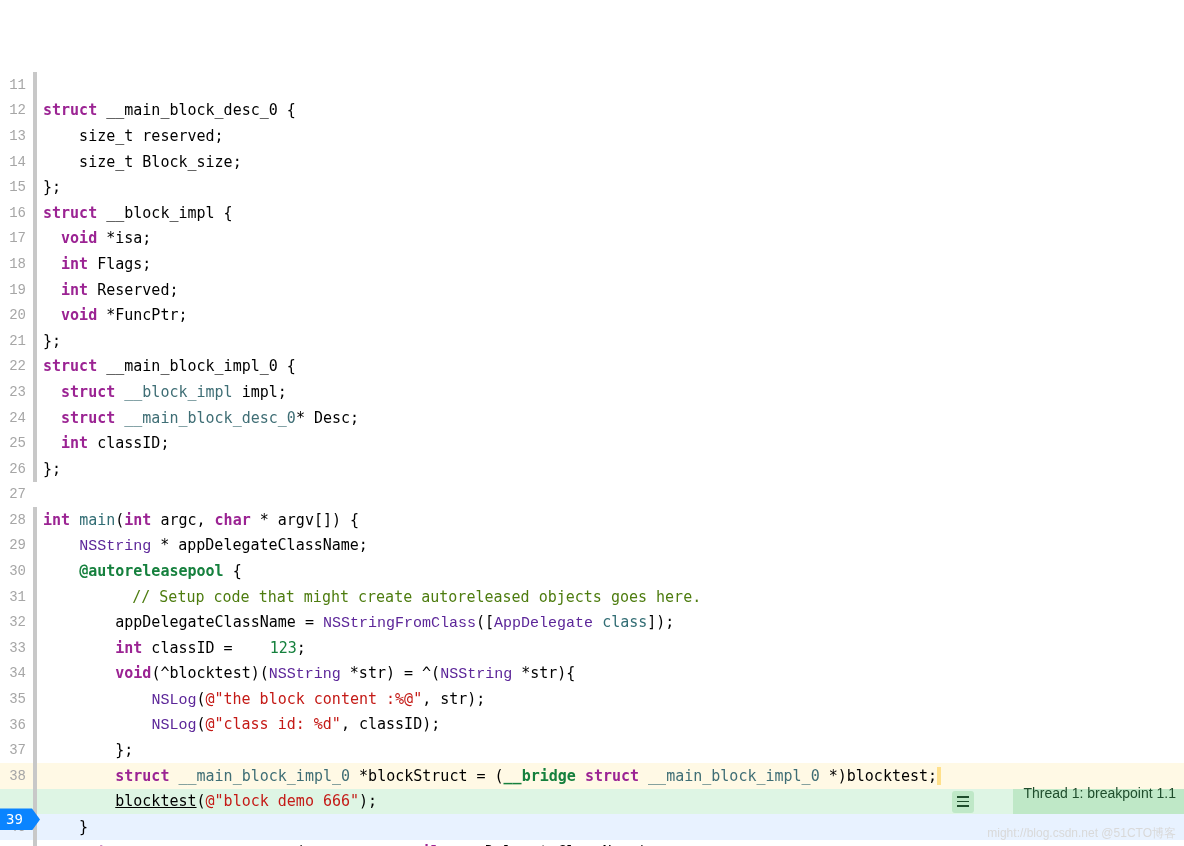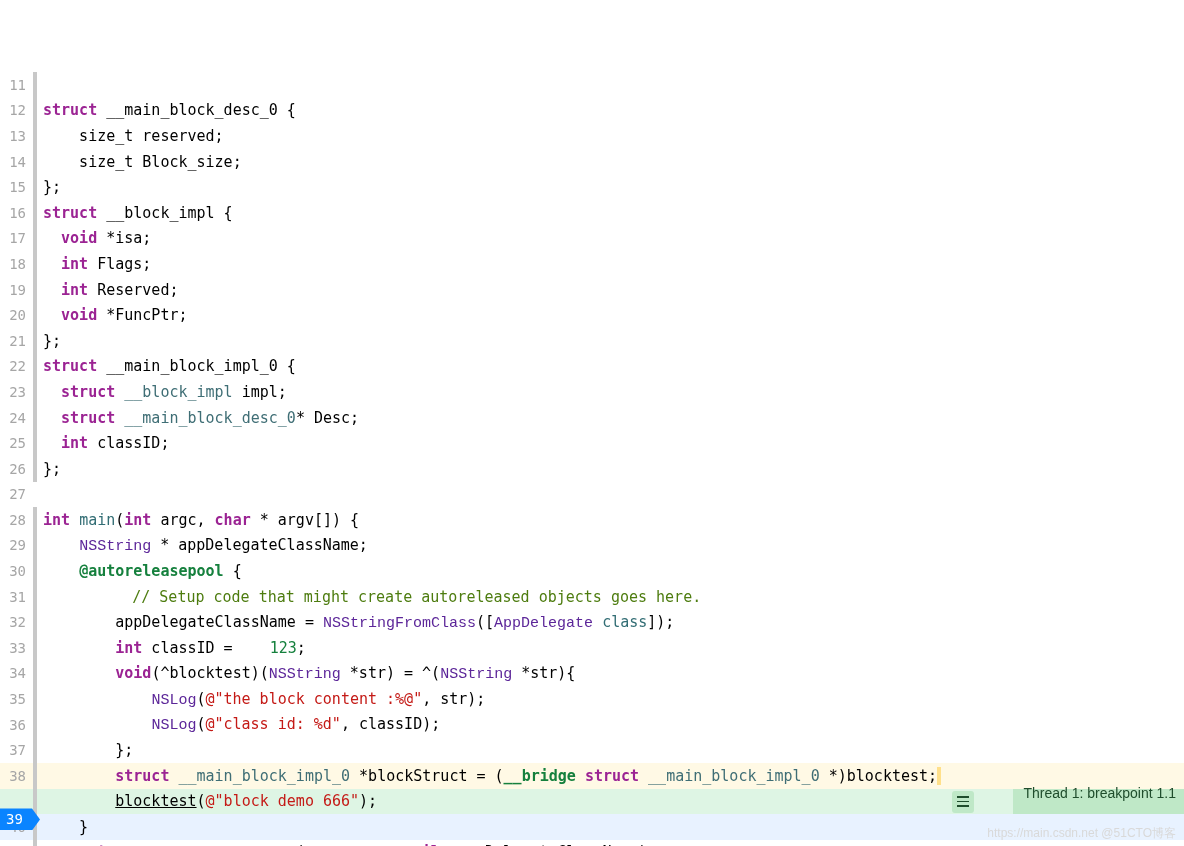--- a/index.html
+++ b/index.html
@@ -25,20 +25,21 @@
     position: relative;
   }
   .gutter {
     width: 30px;
     text-align: right;
     color: #a6a6a6;
     padding-right: 4px;
     font-size: 14px;
     user-select: none;
     flex-shrink: 0;
+    font-family: Liberation Mono, monospace;
   }
   .change-bar {
     width: 4px;
     background: #c8c8c8;
     height: 100%;
     margin-left: 3px;
     margin-right: 6px;
     flex-shrink: 0;
   }
   .change-bar.blank { background: transparent; }
@@ -126,16 +127,16 @@
     display:inline-block;
     vertical-align:middle;
   }
 </style>
 </head>
 <body>
 
 
 
 <div class="editor"><div class="code-line"><div class="gutter">11</div><div class="change-bar"></div><div class="code"></div></div><div class="code-line"><div class="gutter">12</div><div class="change-bar"></div><div class="code"><span class="tok-keyword">struct</span><span> __main_block_desc_0 {</span></div></div><div class="code-line"><div class="gutter">13</div><div class="change-bar"></div><div class="code"><span>    size_t reserved;</span></div></div><div class="code-line"><div class="gutter">14</div><div class="change-bar"></div><div class="code"><span>    size_t Block_size;</span></div></div><div class="code-line"><div class="gutter">15</div><div class="change-bar"></div><div class="code"><span>};</span></div></div><div class="code-line"><div class="gutter">16</div><div class="change-bar"></div><div class="code"><span class="tok-keyword">struct</span><span> __block_impl {</span></div></div><div class="code-line"><div class="gutter">17</div><div class="change-bar"></div><div class="code"><span>  </span><span class="tok-keyword">void</span><span> *isa;</span></div></div><div class="code-line"><div class="gutter">18</div><div class="change-bar"></div><div class="code"><span>  </span><span class="tok-keyword">int</span><span> Flags;</span></div></div><div class="code-line"><div class="gutter">19</div><div class="change-bar"></div><div class="code"><span>  </span><span class="tok-keyword">int</span><span> Reserved;</span></div></div><div class="code-line"><div class="gutter">20</div><div class="change-bar"></div><div class="code"><span>  </span><span class="tok-keyword">void</span><span> *FuncPtr;</span></div></div><div class="code-line"><div class="gutter">21</div><div class="change-bar"></div><div class="code"><span>};</span></div></div><div class="code-line"><div class="gutter">22</div><div class="change-bar"></div><div class="code"><span class="tok-keyword">struct</span><span> __main_block_impl_0 {</span></div></div><div class="code-line"><div class="gutter">23</div><div class="change-bar"></div><div class="code"><span>  </span><span class="tok-keyword">struct</span><span> </span><span class="tok-type">__block_impl</span><span> impl;</span></div></div><div class="code-line"><div class="gutter">24</div><div class="change-bar"></div><div class="code"><span>  </span><span class="tok-keyword">struct</span><span> </span><span class="tok-type">__main_block_desc_0</span><span>* Desc;</span></div></div><div class="code-line"><div class="gutter">25</div><div class="change-bar"></div><div class="code"><span>  </span><span class="tok-keyword">int</span><span> classID;</span></div></div><div class="code-line"><div class="gutter">26</div><div class="change-bar"></div><div class="code"><span>};</span></div></div><div class="code-line"><div class="gutter">27</div><div class="change-bar blank"></div><div class="code"></div></div><div class="code-line"><div class="gutter">28</div><div class="change-bar"></div><div class="code"><span class="tok-keyword">int</span><span> </span><span class="tok-call">main</span><span>(</span><span class="tok-keyword">int</span><span> argc, </span><span class="tok-keyword">char</span><span> * argv[]) {</span></div></div><div class="code-line"><div class="gutter">29</div><div class="change-bar"></div><div class="code"><span>    </span><span class="tok-class">NSString</span><span> * appDelegateClassName;</span></div></div><div class="code-line"><div class="gutter">30</div><div class="change-bar"></div><div class="code"><span>    </span><span class="tok-attr">@autoreleasepool</span><span> {</span></div></div><div class="code-line"><div class="gutter">31</div><div class="change-bar"></div><div class="code"><span>        </span><span class="tok-comment">// Setup code that might create autoreleased objects goes here.</span></div></div><div class="code-line"><div class="gutter">32</div><div class="change-bar"></div><div class="code"><span>        appDelegateClassName = </span><span class="tok-class">NSStringFromClass</span><span>([</span><span class="tok-class">AppDelegate</span><span> </span><span class="tok-call">class</span><span>]);</span></div></div><div class="code-line"><div class="gutter">33</div><div class="change-bar"></div><div class="code"><span>        </span><span class="tok-keyword">int</span><span> classID = </span><span class="tok-number">123</span><span>;</span></div></div><div class="code-line"><div class="gutter">34</div><div class="change-bar"></div><div class="code"><span>        </span><span class="tok-keyword">void</span><span>(^blocktest)(</span><span class="tok-class">NSString</span><span> *str) = ^(</span><span class="tok-class">NSString</span><span> *str){</span></div></div><div class="code-line"><div class="gutter">35</div><div class="change-bar"></div><div class="code"><span>            </span><span class="tok-class">NSLog</span><span>(</span><span class="tok-string">@"the block content :%@"</span><span>, str);</span></div></div><div class="code-line"><div class="gutter">36</div><div class="change-bar"></div><div class="code"><span>            </span><span class="tok-class">NSLog</span><span>(</span><span class="tok-string">@"class id: %d"</span><span>, classID);</span></div></div><div class="code-line"><div class="gutter">37</div><div class="change-bar"></div><div class="code"><span>        };</span></div></div><div class="code-line line-highlight-yellow"><div class="gutter">38</div><div class="change-bar"></div><div class="code"><span>        </span><span class="tok-keyword">struct</span><span> </span><span class="tok-type">__main_block_impl_0</span><span> *blockStruct = (</span><span class="tok-attr">__bridge</span><span> </span><span class="tok-keyword">struct</span><span> </span><span class="tok-type">__main_block_impl_0</span><span> *)blocktest;</span><span class="cursor-mark"></span></div></div><div class="code-line line-highlight-green"><div class="breakpoint-arrow"><span class="bp-num">39</span></div><div class="gutter" style="visibility: hidden;">39</div><div class="change-bar"></div><div class="code"><span>        </span><span class="underline">blocktest</span><span>(</span><span class="tok-string">@"block demo 666"</span><span>);</span></div><div class="thread-icon-box"><span></span><span></span><span></span></div><div class="thread-badge">Thread 1: breakpoint 1.1</div></div><div class="code-line line-highlight-blue"><div class="gutter">40</div><div class="change-bar"></div><div class="code"><span>    }</span></div></div><div class="code-line"><div class="gutter">41</div><div class="change-bar"></div><div class="code"><span>    </span><span class="tok-keyword">return</span><span> </span><span class="tok-class">UIApplicationMain</span><span>(argc, argv, </span><span class="tok-nil">nil</span><span>, appDelegateClassName);</span></div></div></div>
-<div class="watermark">https://main.csdn.net @51CTO博客</div>
+<div class="watermark">might://blog.csdn.net @51CTO博客</div>
 
 
 
 
 </body></html>

